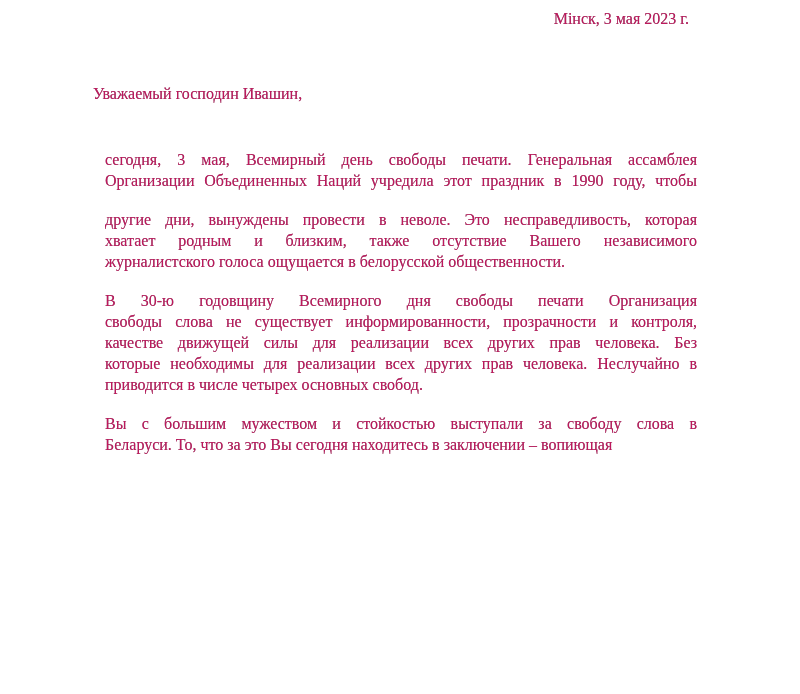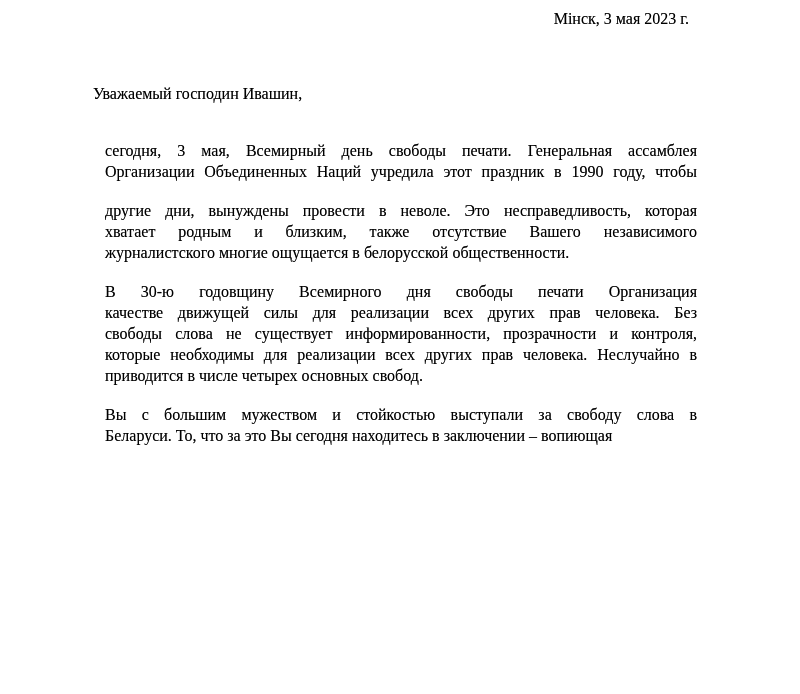--- a/index.html
+++ b/index.html
@@ -10,31 +10,31 @@
   .page {
     position: relative;
     box-sizing: border-box;
     width: 800px;
     height: 502px;
     background: #ffffff;
     padding: 8px 103px 0 93px;
     font-family: "Liberation Serif", "DejaVu Serif", serif;
     font-size: 16px;
     line-height: 21px;
-    color: #000000;
+    color: #be185d;
     text-shadow: 0 0 0.5px rgba(40,40,40,0.55); 
   }
   .dateline {
     text-align: right;
     margin-right: 8px;
     margin-bottom: 54px;
     white-space: nowrap;
   }
   .salutation {
-    margin-bottom: 36px;
+    margin-bottom: 45px;
   }
   .paragraph {
     margin-bottom: 18px;
     margin-left: 12px;
   }
   .line {
     text-align: justify;
     text-align-last: justify;
   }
   .line.last {
@@ -48,26 +48,26 @@
   <div class="dateline">Мінск, 3 мая 2023 г.</div>
   <div class="salutation">Уважаемый господин Ивашин,</div>
   <div class="body">
       <div class="paragraph">
         <div class="line">сегодня, 3 мая, Всемирный день свободы печати. Генеральная ассамблея</div>
         <div class="line">Организации Объединенных Наций учредила этот праздник в 1990 году, чтобы</div>
       </div>
       <div class="paragraph">
         <div class="line">другие дни, вынуждены провести в неволе. Это несправедливость, которая</div>
         <div class="line">хватает родным и близким, также отсутствие Вашего независимого</div>
-        <div class="line last">журналистского многие ощущается в белорусской общественности.</div>
+        <div class="line last">журналистского голоса ощущается в белорусской общественности.</div>
       </div>
       <div class="paragraph">
         <div class="line">В 30-ю годовщину Всемирного дня свободы печати Организация</div>
+        <div class="line">свободы слова не существует информированности, прозрачности и контроля,</div>
         <div class="line">качестве движущей силы для реализации всех других прав человека. Без</div>
-        <div class="line">свободы слова не существует информированности, прозрачности и контроля,</div>
         <div class="line">которые необходимы для реализации всех других прав человека. Неслучайно в</div>
         <div class="line last">приводится в числе четырех основных свобод.</div>
       </div>
       <div class="paragraph">
         <div class="line">Вы с большим мужеством и стойкостью выступали за свободу слова в</div>
         <div class="line last">Беларуси. То, что за это Вы сегодня находитесь в заключении – вопиющая</div>
       </div>
     </div>
 </div>
 

